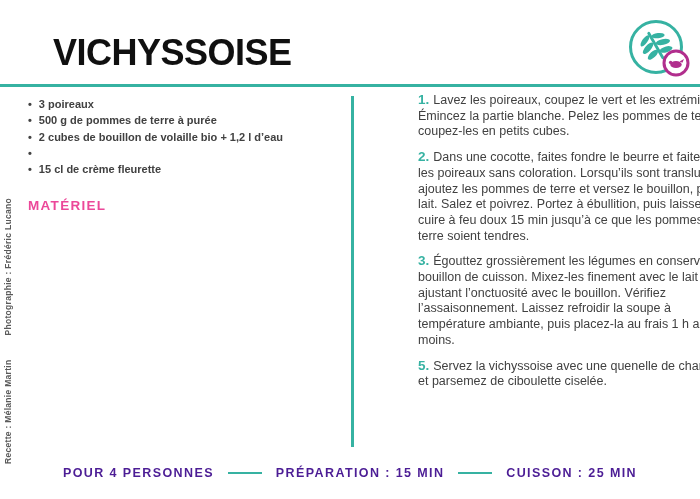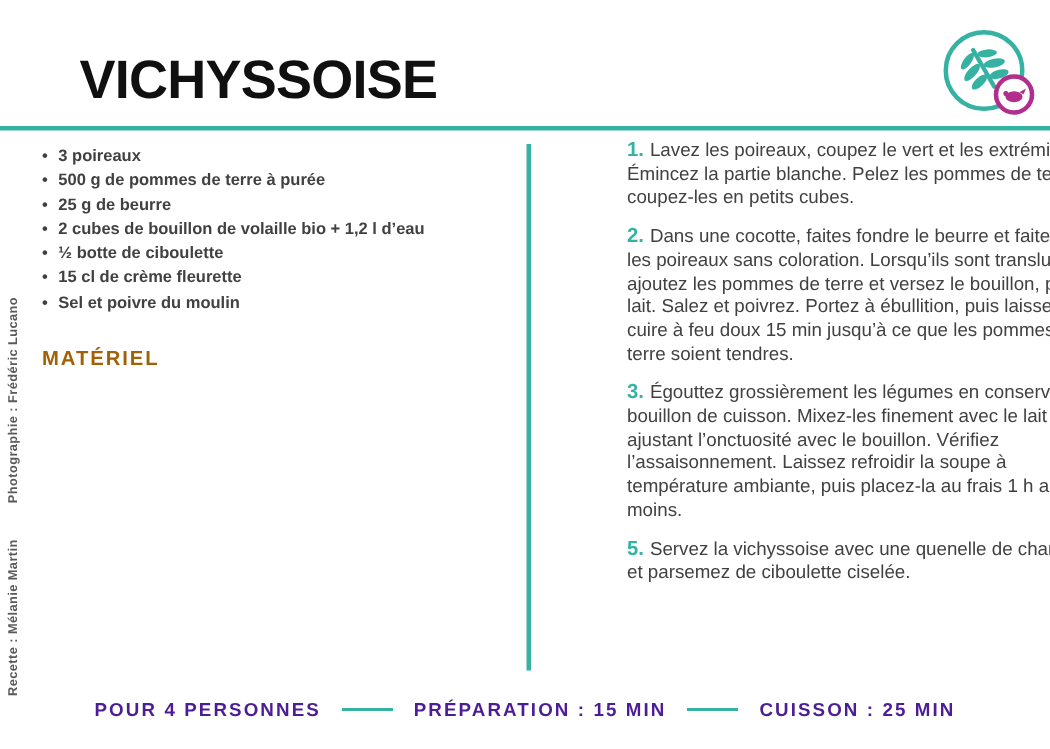--- a/index.html
+++ b/index.html
@@ -30,21 +30,21 @@
 
   
   .col-left { position:absolute; left:28px; top:96px; width:308px; }
   ul.plain { list-style:none; margin:0; padding:0; }
   .ing-item {
     font-size:11px; line-height:16.3px; font-weight:700; color:#414141;
   }
   .blt::before { content:"•"; margin-right:7px; }
   .materiel { margin-top:21px; }
   .mat-head {
-    color:#a16207; font-weight:700; font-size:13.5px; letter-spacing:1.3px;
+    color:#ec4899; font-weight:700; font-size:13.5px; letter-spacing:1.3px;
     margin:0 0 5px 0;
   }
 
   
   .vdivider { position:absolute; left:351px; top:96px; width:3px; height:351px; background:#36b2a2; }
 
   
   .col-right { position:absolute; left:374px; top:92px; width:317px;margin-left:44px; }
   .step { margin:0 0 9px 0; font-size:12.5px; line-height:15.7px; color:#414141; }
   .step-num { color:#36b2a2; font-weight:700; font-size:13.5px; margin-right:4px; }
@@ -90,25 +90,23 @@
 
   <div class="credits">
     <span>Recette : Mélanie Martin</span>
     <span>Photographie : Frédéric Lucano</span>
   </div>
 
   <div class="col-left">
     <ul class="plain">
       <li class="ing-item"><span class="blt"></span><span>3 poireaux</span></li>
       <li class="ing-item"><span class="blt"></span><span>500 g de pommes de terre à purée</span></li>
-      <li class="ing-item"><span class="blt"></span><span>25 g de beurre</span></li>
       <li class="ing-item"><span class="blt"></span><span>2 cubes de bouillon de volaille bio + 1,2 l d’eau</span></li>
-      <li class="ing-item"><span class="blt"></span><span>½ botte de ciboulette</span></li>
+      <li class="ing-item"><span class="blt"></span></li>
       <li class="ing-item"><span class="blt"></span><span>15 cl de crème fleurette</span></li>
-      <li class="ing-item"><span class="blt"></span><span>Sel et poivre du moulin</span></li>
     </ul>
 
     <div class="materiel">
       <p class="mat-head">MATÉRIEL</p>
     </div>
   </div>
 
   <div class="vdivider"></div>
 
   <div class="col-right">

